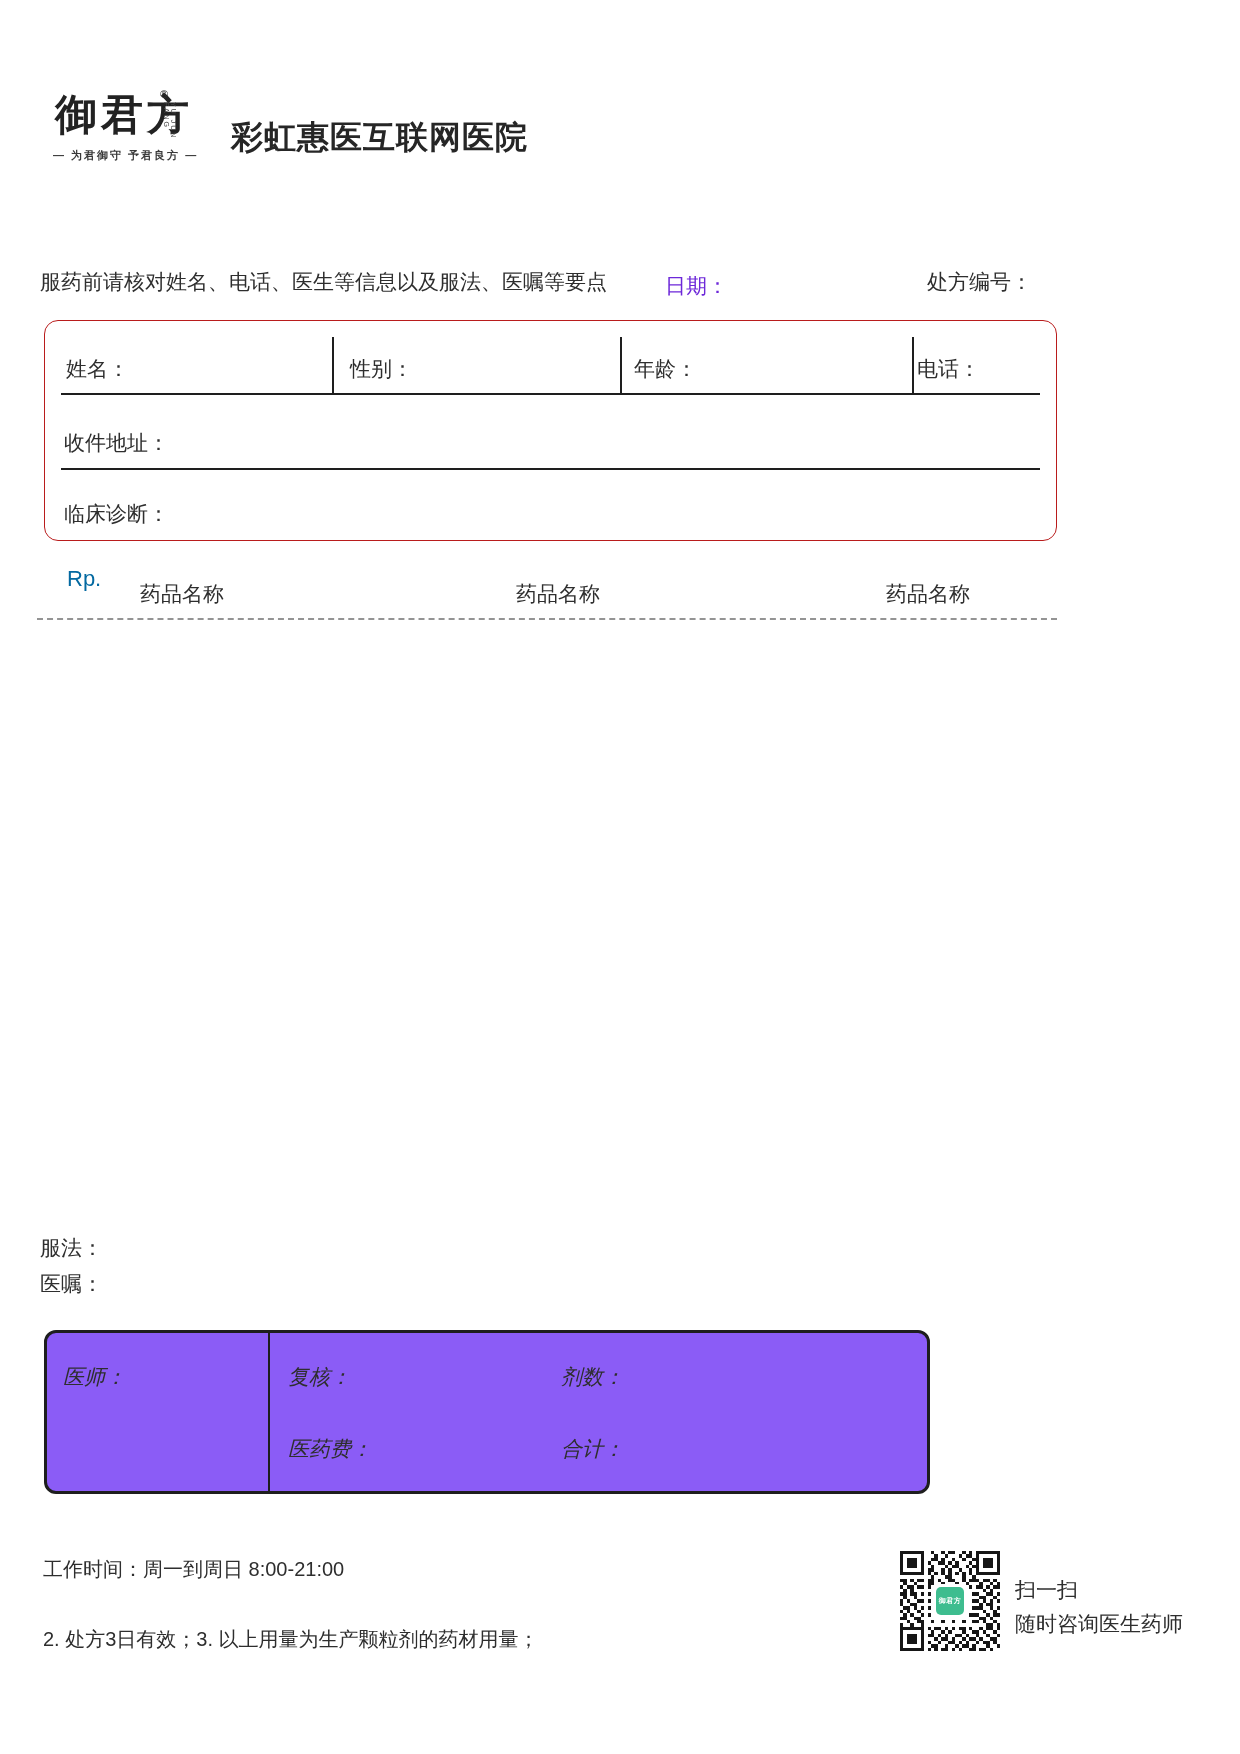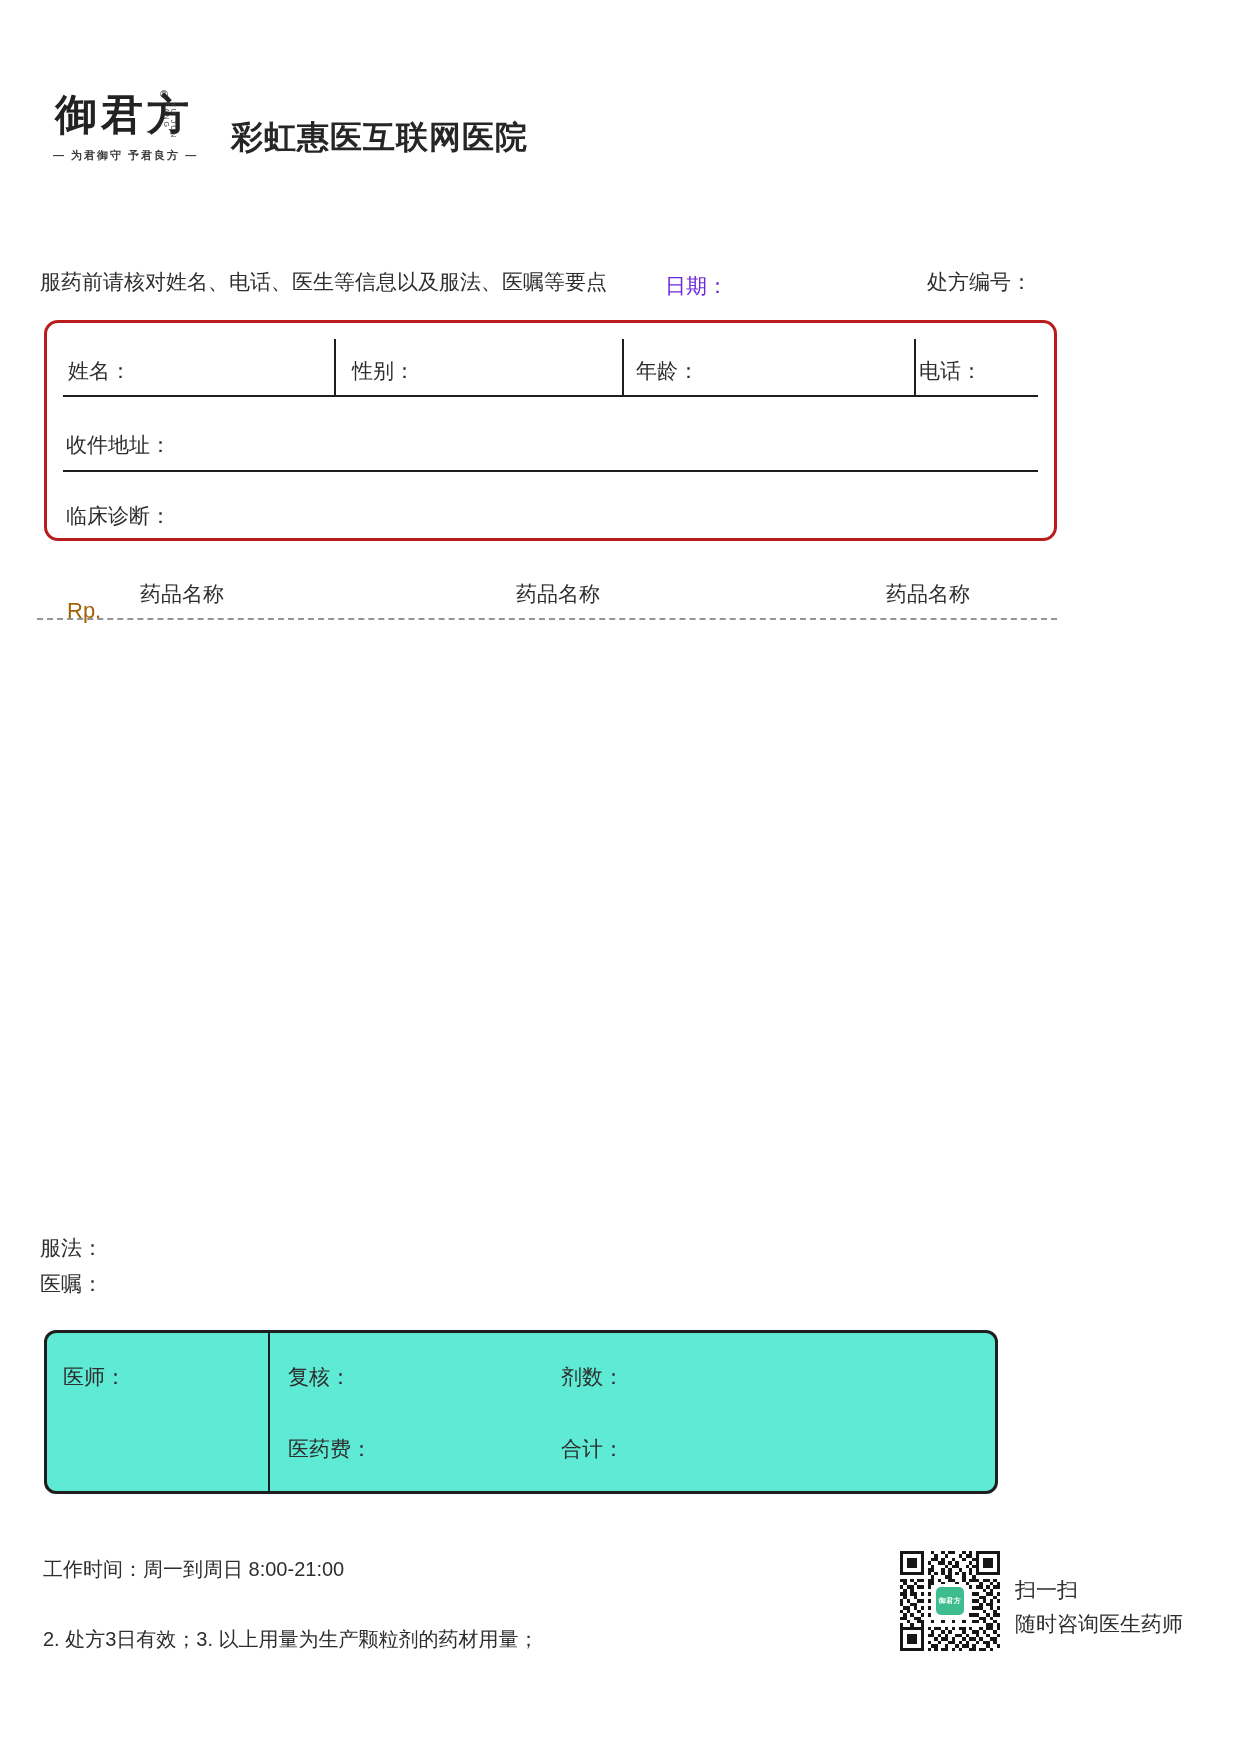--- a/index.html
+++ b/index.html
@@ -23,39 +23,39 @@
   .hospital-name{
     left:231px;top:116px;font-size:32px;font-weight:900;letter-spacing:1px;color:#262626;white-space:nowrap;
   }
   
   .notice{left:40px;top:268px;font-size:21px;color:#2e2e2e;white-space:nowrap;}
   .date-label{left:665px;top:272px;font-size:21px;color:#6d28d9;}
   .rxno-label{left:927px;top:268px;font-size:21px;color:#2e2e2e;}
   
   .patient-box{
     left:44px;top:320px;width:1013px;height:221px;
-    border:3px solid #b91c1c;border-radius:14px;box-sizing:border-box;background:#fff;
+    border:1px solid #b91c1c;border-radius:14px;box-sizing:border-box;background:#fff;
   }
   .patient-box .lbl{position:absolute;font-size:21px;color:#2e2e2e;white-space:nowrap;}
   .vdiv{position:absolute;width:2px;background:#1e1e1e;}
   .hline{position:absolute;height:2px;background:#1e1e1e;left:16px;right:16px;}
   
-  .rp-label{left:67px;top:598px;font-size:22px;color:#a16207;}
+  .rp-label{left:67px;top:566px;font-size:22px;color:#0369a1;}
   .drug-col{top:580px;font-size:21px;color:#2e2e2e;}
   .dash-sep{
     left:37px;top:618px;width:1020px;height:0;
     border-top:2px dashed #949494;
   }
   
   .usage{left:40px;top:1222px;font-size:21px;color:#2e2e2e;margin-top:12px;}
   .advice{left:40px;top:1270px;font-size:21px;color:#2e2e2e;}
   
   .signoff-box{
-    left:44px;top:1330px;width:954px;height:164px;
-    border:3px solid #1e1e1e;border-radius:12px;box-sizing:border-box;background:#5eead4;
+    left:44px;top:1330px;width:886px;height:164px;
+    border:3px solid #1e1e1e;border-radius:12px;box-sizing:border-box;background:#8b5cf6;font-style:italic;
   }
   .signoff-box .lbl{position:absolute;font-size:21px;color:#2e2e2e;white-space:nowrap;}
   .signoff-div{position:absolute;left:221px;top:0;bottom:0;width:2px;background:#1e1e1e;}
   
   .hours{left:43px;top:1556px;font-size:20px;color:#2e2e2e;white-space:nowrap;}
   .note1{left:43px;top:1591px;font-size:20px;color:#2e2e2e;white-space:nowrap;}
   .note2{left:43px;top:1626px;font-size:20px;color:#2e2e2e;white-space:nowrap;}
   .qr-wrap{left:900px;top:1551px;width:100px;height:100px;}
   .qr-wrap svg{display:block;width:100px;height:100px;}
   .qr-center{

